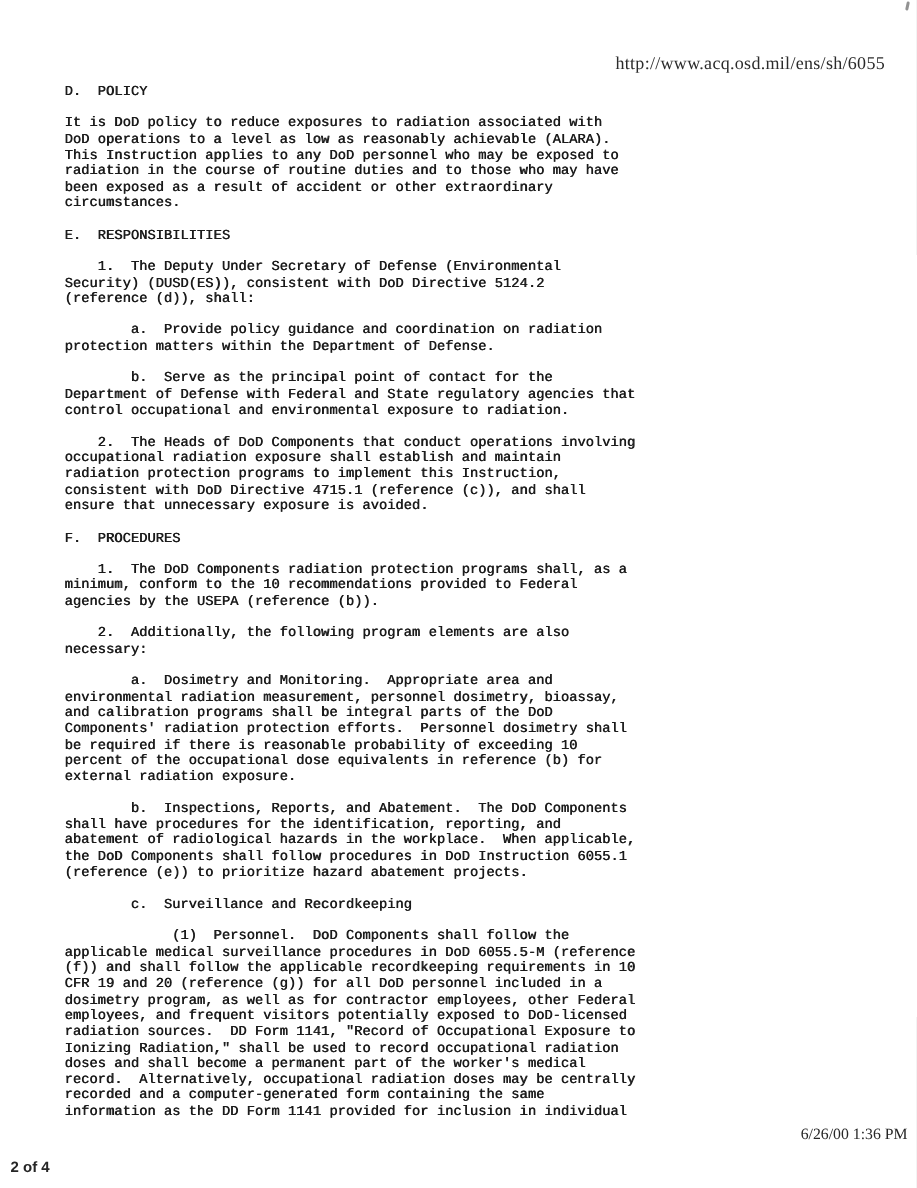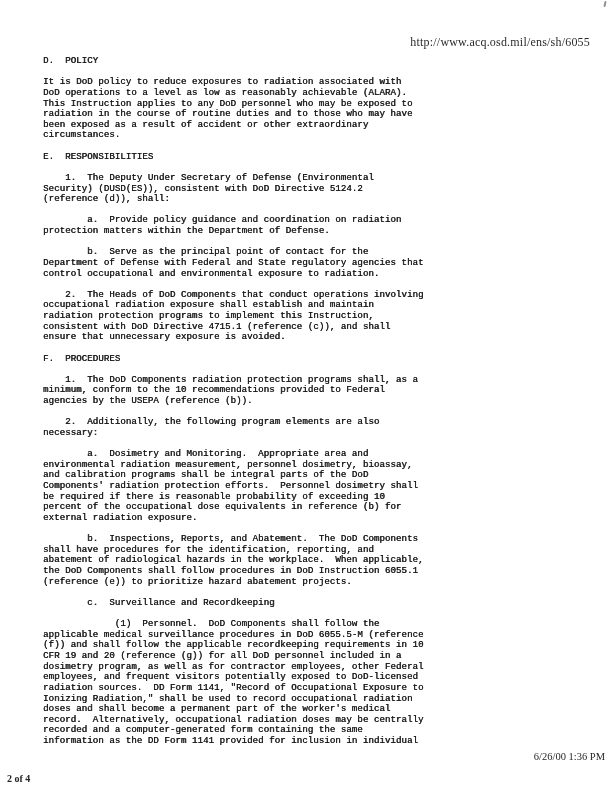--- a/index.html
+++ b/index.html
@@ -35,21 +35,21 @@
     font-size: 9.2px;
     line-height: 10.62px;
     color: #1b1b1b;
     text-shadow: 0.35px 0 0 currentColor;
     white-space: pre;
   }
   .footer-page {
     position: absolute;
     left: 7px;
     top: 773px;
-    font-family: Liberation Serif, serif;
+    font-family: Liberation Sans, sans-serif;
     font-size: 10px;
     font-weight: bold;
     color: #262626;
     white-space: nowrap;
     text-align: right;
   }
   .footer-date {
     position: absolute;
     right: 6px;
     top: 751px;

